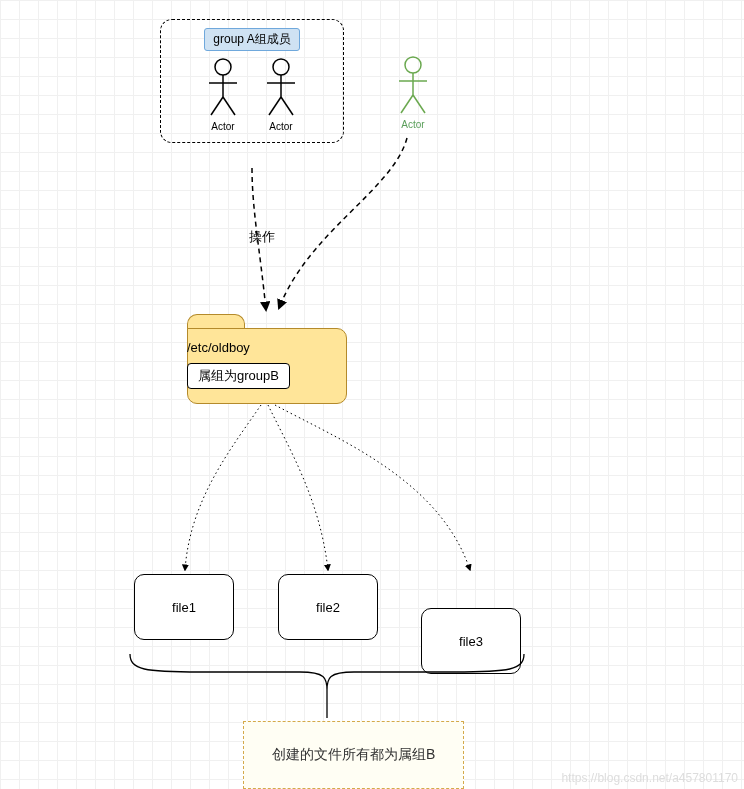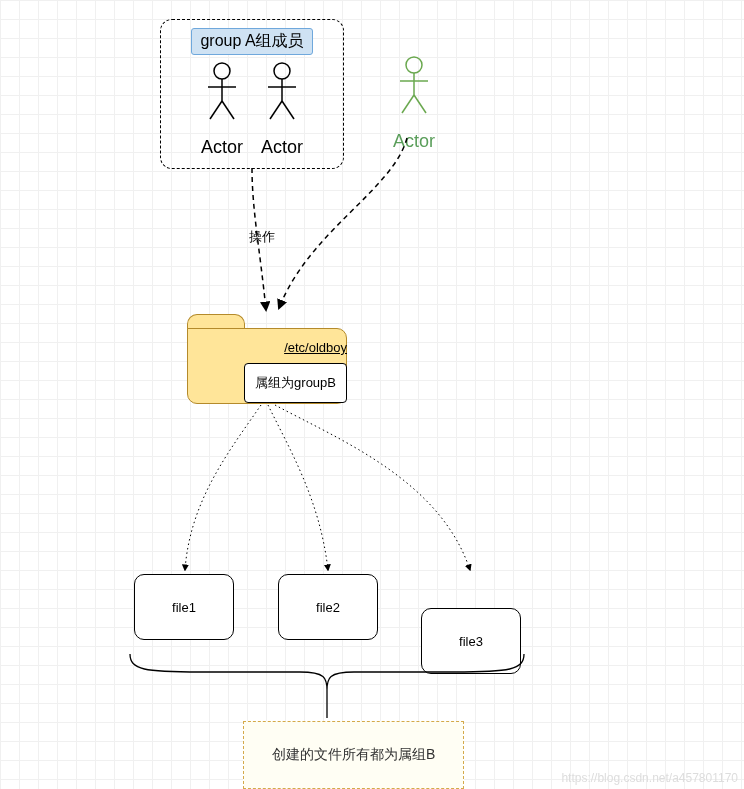--- a/index.html
+++ b/index.html
@@ -22,27 +22,27 @@
       border-radius: 12px;
       padding: 8px 14px 10px 14px;
       text-align: center;
     }
     .group-title {
       display: inline-block;
       background: #cfe2f3;
       border: 1px solid #6fa8dc;
       border-radius: 3px;
       padding: 2px 8px;
-      font-size: 16px;
+      font-size: 12px;
       margin-bottom: 6px;
     }
     .actors-row { display: flex; gap: 18px; justify-content: center; }
     .actor { display: flex; flex-direction: column; align-items: center; }
     .actor svg { display: block; }
-    .actor-label { margin-top: 16px; font-size: 18px; color: #000; }
+    .actor-label { margin-top: 4px; font-size: 10px; color: #000; }
     .actor-green .actor-label { color: #5a9e5a; }
 
     .folder-box {
       position: absolute;
       width: 160px;
       height: 90px;
       left: 187px;
       top: 314px;
     }
     .folder-shape {
@@ -63,31 +63,30 @@
       content: "";
       position: absolute;
       top: 14px; left: 0; right: 0; bottom: 0;
       background: #ffe599;
       border: 1px solid #b48a2b;
       border-radius: 0 10px 10px 10px;
     }
     .folder-content {
       position: absolute;
       top: 20px; left: 0; right: 0;
-      text-align: right;
+      text-align: left;
       z-index: 2;
-      text-decoration: underline;
     }
     .folder-path { font-size: 13px; padding: 6px 0 6px 0; }
     .sub-box {
       display: inline-block;
       background: #fff;
       border: 1px solid #000;
       border-radius: 4px;
-      padding: 10px 10px;
+      padding: 3px 10px;
       font-size: 13px;
       margin-top: 2px;
     }
 
     .file-box {
       position: absolute;
       width: 100px;
       height: 66px;
       border: 1px solid #000;
       border-radius: 10px;

